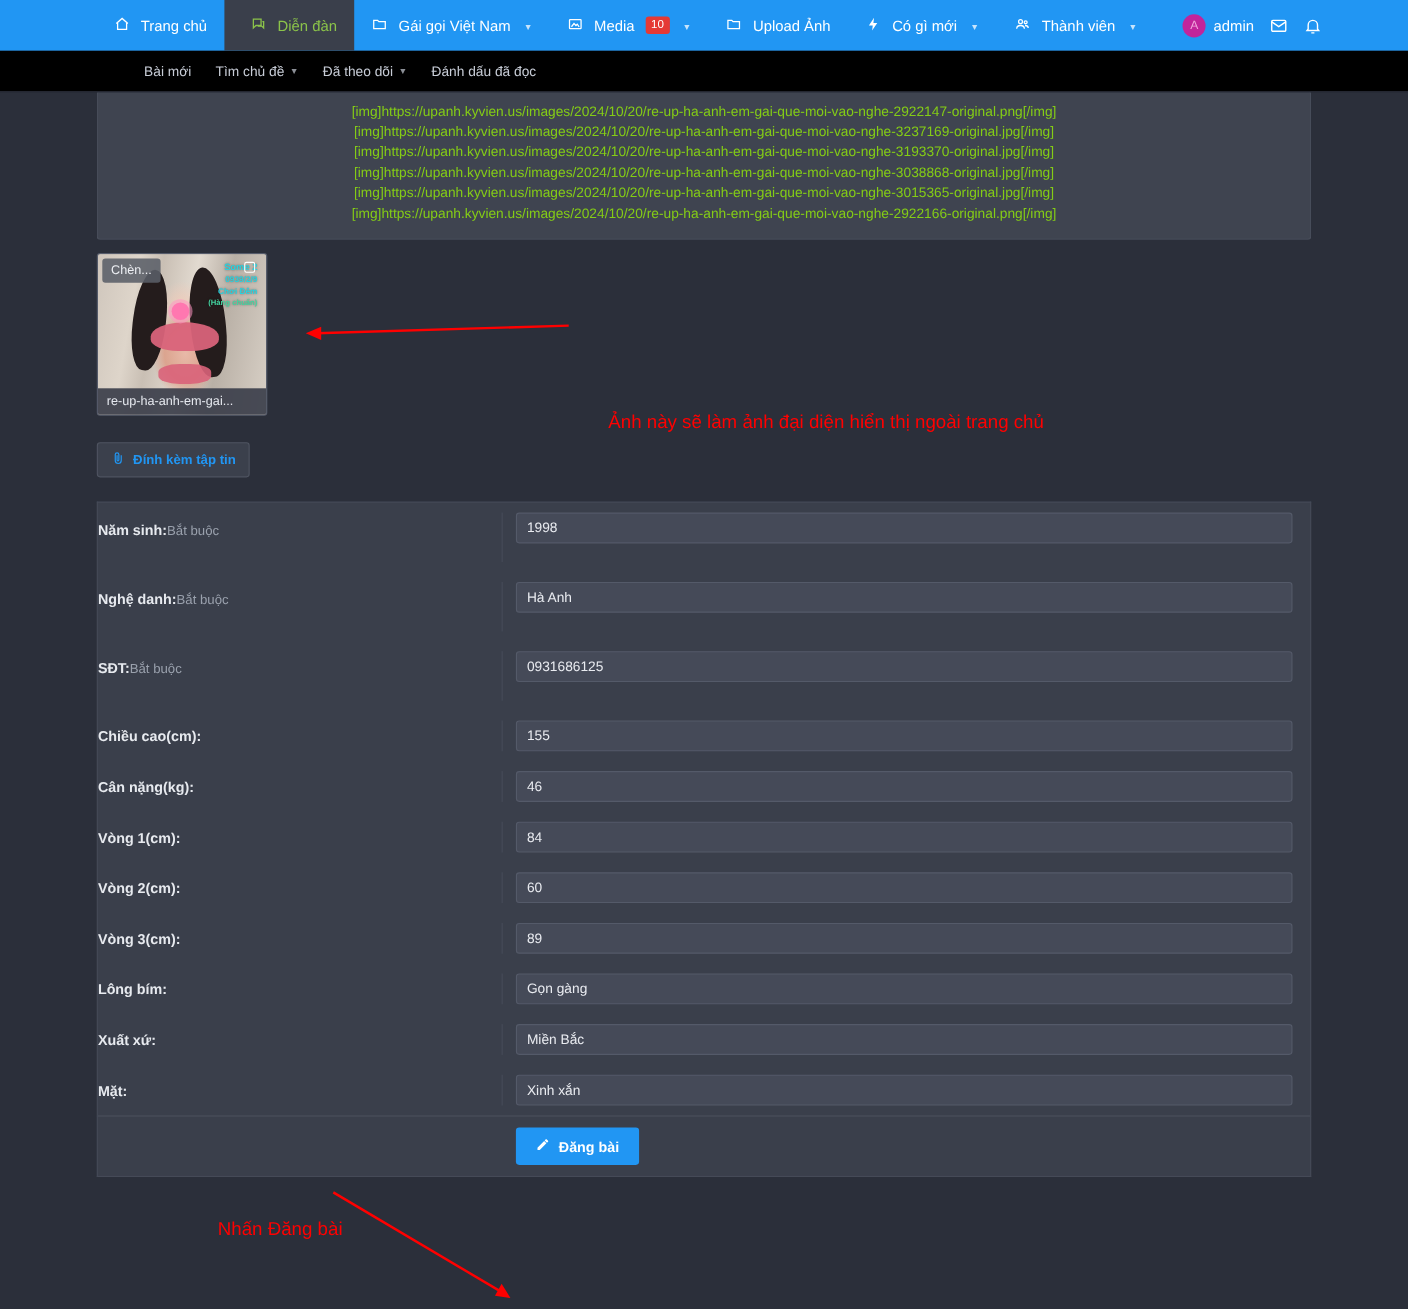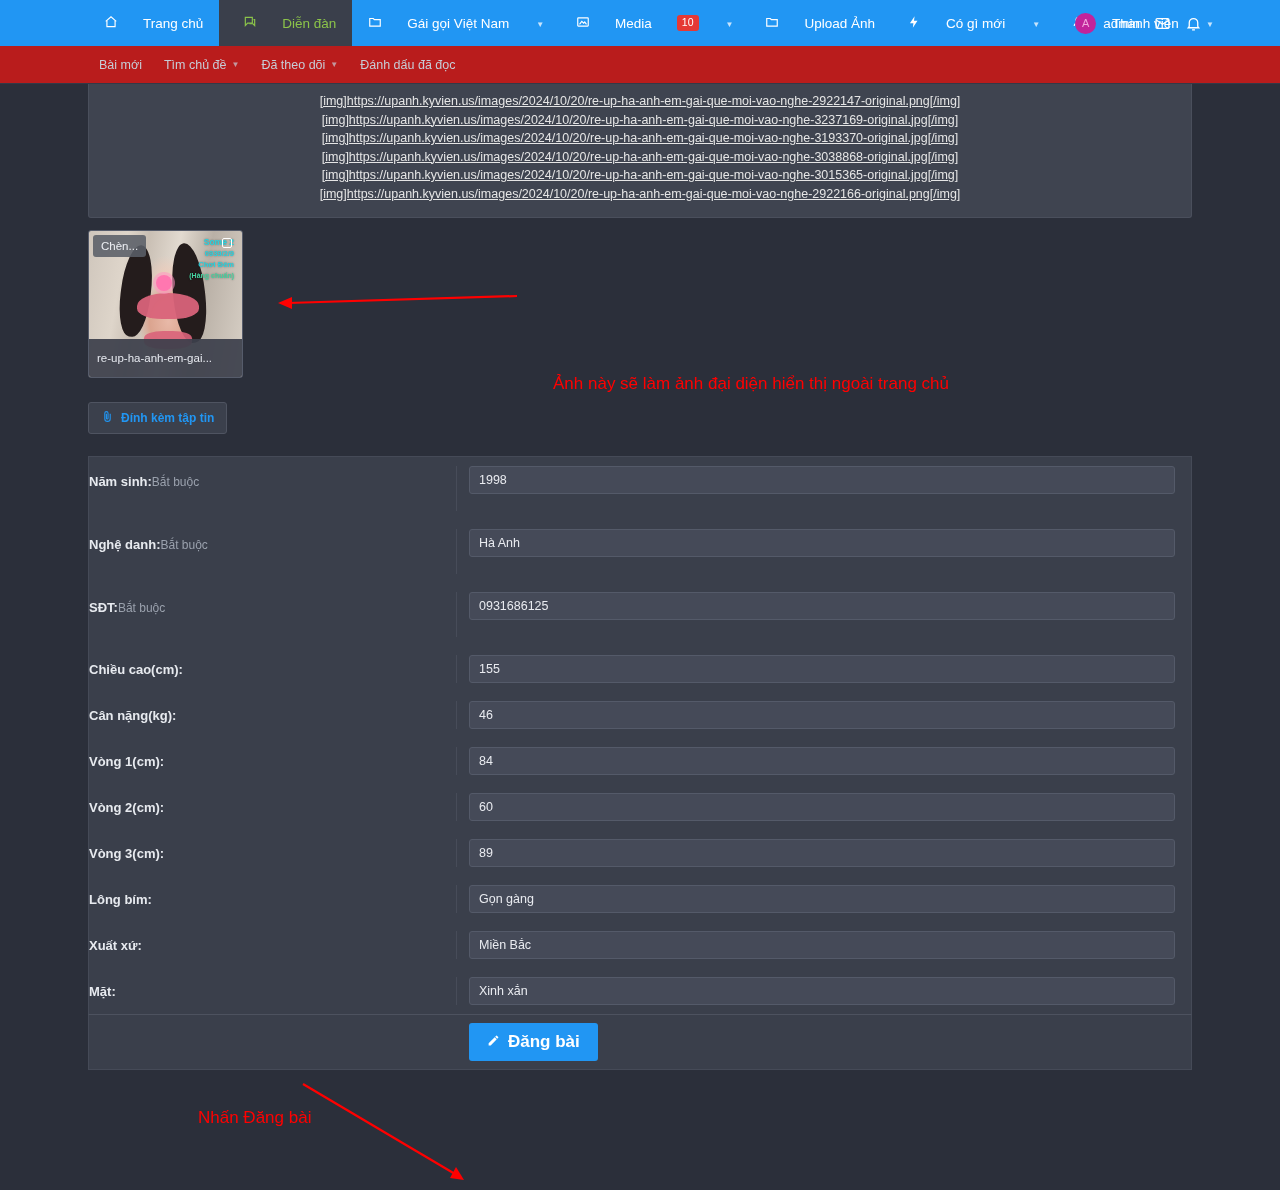--- a/index.html
+++ b/index.html
@@ -10,21 +10,21 @@
     overflow: hidden;
   }
 
   
   .navbar {
     height: 46px; background: #2196f3;
     display: flex; align-items: stretch; position: relative;
   }
   .nav-left { display: flex; align-items: stretch; margin-left: 88px; }
   .nav-item {
-    display: flex; align-items: center; gap: 25px;
+    display: flex; align-items: center; gap: 10px;
     padding: 0 16px; color: #ffffff; font-size: 13.5px;
     white-space: nowrap; cursor: pointer; position: relative;
   }
   .nav-item.active { background: #3a3f4b; color: #8bc34a; padding-left: 24px; }
   .nav-item .caret {
     font-size: 8px; opacity: .75; margin-left: 2px; transform: translateY(1px);
   }
   .badge {
     background: #e53935; color: #fff; font-size: 10.5px; font-weight: normal;
     border-radius: 3px; padding: 1px 5px; line-height: 1.3;
@@ -36,22 +36,22 @@
   .avatar {
     width: 21px; height: 21px; border-radius: 50%;
     background: #c2249b; color: #f2a6dd; font-size: 11px;
     display: flex; align-items: center; justify-content: center;
   }
   .nav-user { display: flex; align-items: center; gap: 7px; color:#fff; font-size: 13.5px; cursor: pointer; }
   .icon-btn { cursor: pointer; display:flex; align-items:center; }
 
   
   .subnav {
-    height: 38px; background: #b91c1c;
-    display: flex; align-items: center; padding-left: 88px;
+    height: 38px; background: #000000;
+    display: flex; align-items: center; padding-left: 120px;
     border-bottom: 1px solid #343846;
   }
   .subnav-item {
     color: #c7ccd6; font-size: 12.5px; padding: 0 11px;
     display: flex; align-items: center; gap: 5px; cursor: pointer; white-space: nowrap;
   }
   .subnav-item .caret { font-size: 8px; opacity: .7; }
 
   
   .page { background: #2b2f3a; height: 1106px; position: relative; }
@@ -60,23 +60,22 @@
   }
 
   
   .editor-panel {
     background: #3f4450; border: 1px solid #4a4f5c;
     border-top: none; border-radius: 0 0 3px 3px;
     padding: 8px 14px 14px; text-align: center;
     min-height: 133px;
   }
   .bb-line {
-    color: #e5e5e5; font-size: 12.5px; line-height: 18.5px;
+    color: #84cc16; font-size: 12.5px; line-height: 18.5px;
     white-space: nowrap;
-    text-decoration: underline;
   }
 
   
   .attach-area { padding-top: 12px; }
   .thumb {
     width: 155px; height: 148px; background: #4a4f5c;
     border: 1px solid #565c6b; border-radius: 3px; position: relative;
     overflow: hidden;
   }
   .thumb-photo {
@@ -114,21 +113,21 @@
   .thumb-insert {
     position: absolute; left: 4px; top: 4px;
     background: rgba(90,94,104,.88); color: #eef0f4;
     font-size: 11.5px; padding: 5px 8px; border-radius: 3px; cursor: pointer;
   }
   .thumb-corner {
     position: absolute; right: 10px; top: 7px; width: 10px; height: 10px;
     border: 1.5px solid #ffffff; border-radius: 2px;
   }
   .thumb-caption {
-    position: absolute; left: 0; right: 0; bottom: 0; height: 38px;
+    position: absolute; left: 0; right: 0; bottom: 0; height: 24px;
     background: rgba(60,64,75,.93); color: #e6e9ef; font-size: 11.5px;
     display: flex; align-items: center; padding-left: 8px; white-space: nowrap; overflow: hidden;
   }
   .attach-btn {
     margin-top: 24px; display: inline-flex; align-items: center; gap: 7px;
     background: #3b404c; border: 1px solid #4f5461; border-radius: 3px;
     color: #2196f3; font-size: 12px; font-weight: bold;
     padding: 7px 12px; cursor: pointer;
   }
 
@@ -156,21 +155,21 @@
   .field-row.compact .field-label { padding-bottom: 6px; }
 
   
   .submit-bar {
     background: #3a3f4b; border: 1px solid #454a57; border-top: 1px solid #4d525f;
     height: 56px; display: flex; align-items: center; padding-left: 380px;
   }
   .submit-btn {
     display: inline-flex; align-items: center; gap: 8px;
     background: #2196f3; color: #fff; border: none; border-radius: 3px;
-    font-size: 17px; font-weight: bold; padding: 9px 18px; cursor: pointer;
+    font-size: 13px; font-weight: bold; padding: 9px 18px; cursor: pointer;
     font-family: "Liberation Sans", sans-serif;
   }
 
   
   .annot {
     position: absolute; color: #ff0000; font-size: 17px; white-space: nowrap;
     pointer-events: none;
   }
   .annot-1 { left: 553px; top: 290px; }
   .annot-2 { left: 198px; top: 1024px; }

